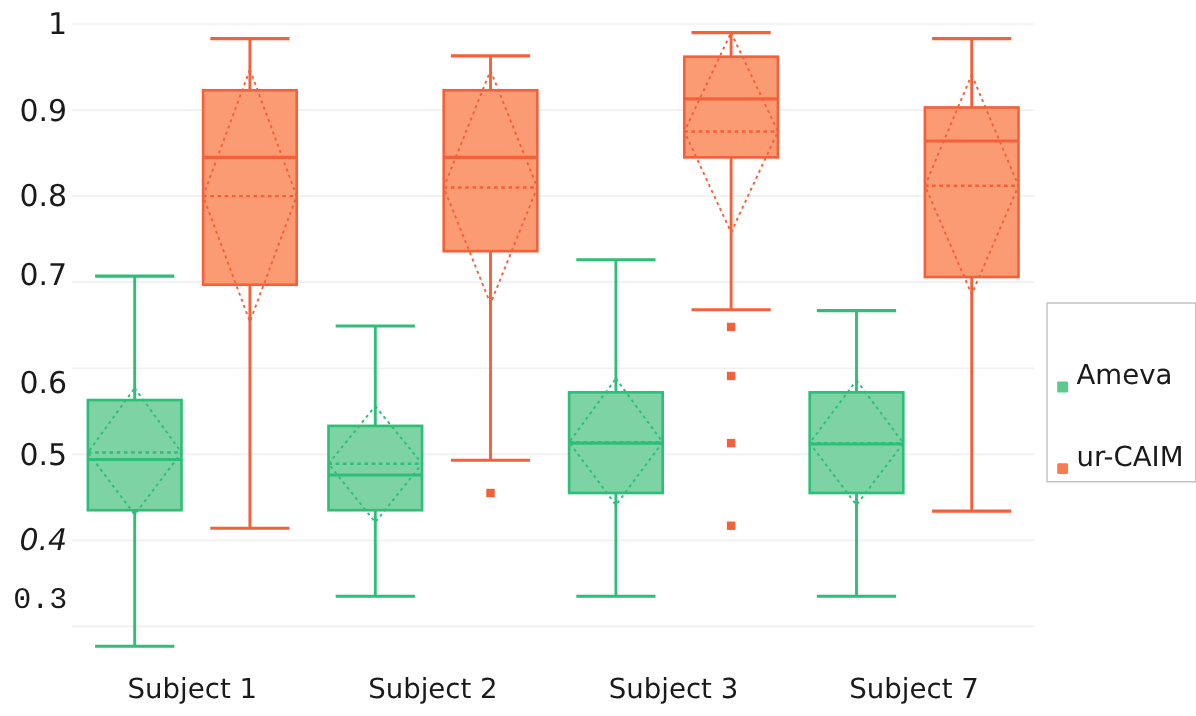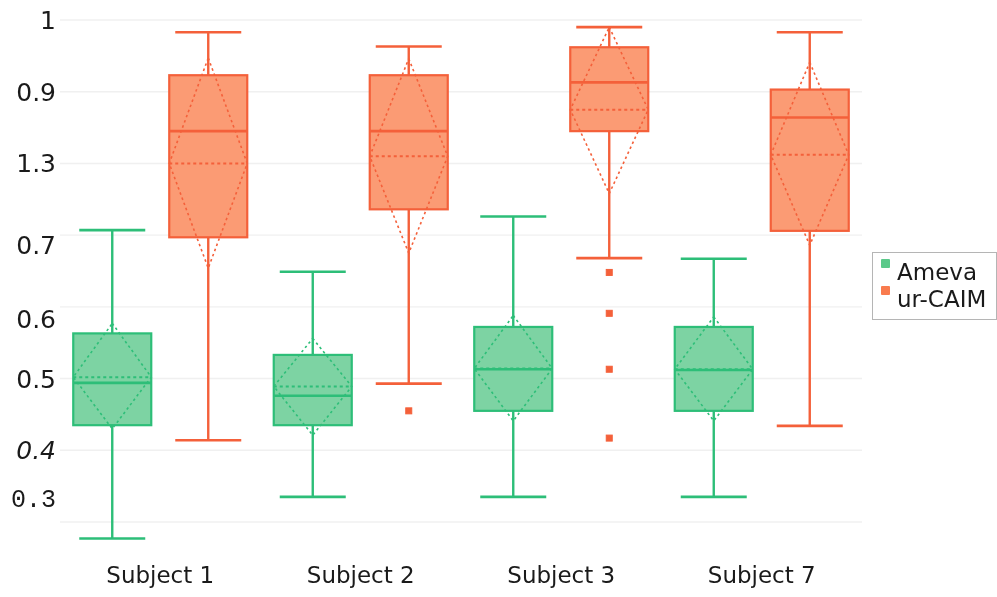--- a/index.html
+++ b/index.html
@@ -12,21 +12,21 @@
   #root{position:relative;width:997px;height:597px;}
   #plot{position:absolute;left:0;top:0;width:997px;height:597px;}
   .legend-box{
     position:absolute;
     left:872px;top:252px;
     border:1px solid #b5b5b5;
     background:#ffffff;
     padding:6px 10px 6px 8px;
     box-sizing:border-box;
   }
-  .legend-row{display:flex;align-items:flex-start;height:27px;}
+  .legend-row{display:flex;align-items:flex-end;height:27px;margin-top:41px;}
   .legend-swatch{
     width:9px;height:9px;
     margin-right:7px;
     flex:0 0 auto;
     border-radius:1px;
   }
   .legend-label{
     font-size:23px;
     color:#1a1a1a;
     font-family:"DejaVu Sans", sans-serif;
@@ -140,22 +140,22 @@
         <rect x="770.75" y="89.56285714285713" width="78" height="141.2771428571429" fill="#FB9B74" stroke="#F4603A" stroke-width="2.2"></rect>
         <line x1="770.75" x2="848.75" y1="117.53142857142859" y2="117.53142857142859" stroke="#F4603A" stroke-width="2.6"></line>
         <line x1="770.75" x2="848.75" y1="154.82285714285712" y2="154.82285714285712" stroke="#F4603A" stroke-width="2" stroke-dasharray="3,3"></line>
         <polygon points="809.75,62.311428571428614 848.75,154.82285714285712 809.75,245.18285714285713 770.75,154.82285714285712" fill="none" stroke="#F4603A" stroke-width="1.6" stroke-dasharray="2.5,3"></polygon>
       </g>
     </svg>
 
   <div class="ytick-wrap" id="yticks">
       <div class="ytick" style="top: 20px;">1</div>
       <div class="ytick" style="top: 91.7143px;">0.9</div>
-      <div class="ytick" style="top: 163.429px;">1.3</div>
-      <div class="ytick" style="top: 245px; text-align: center;">0.7</div>
+      <div class="ytick" style="top: 163.429px;">0.8</div>
+      <div class="ytick" style="top: 229px; text-align: center;">0.7</div>
       <div class="ytick" style="top: 306.857px; margin-top: 12px;">0.6</div>
       <div class="ytick" style="top: 378.571px;">0.5</div>
       <div class="ytick" style="top: 450.286px; font-style: italic;">0.4</div>
       <div class="ytick" style="top: 500px; font-family: Liberation Mono, monospace;">0.3</div>
     </div>
 
   <div id="xticks">
       <div class="xtick" style="left: 160.25px; top: 562px;">Subject 1</div>
       <div class="xtick" style="left: 360.75px; top: 562px;">Subject 2</div>
       <div class="xtick" style="left: 561.25px; top: 562px;">Subject 3</div>

